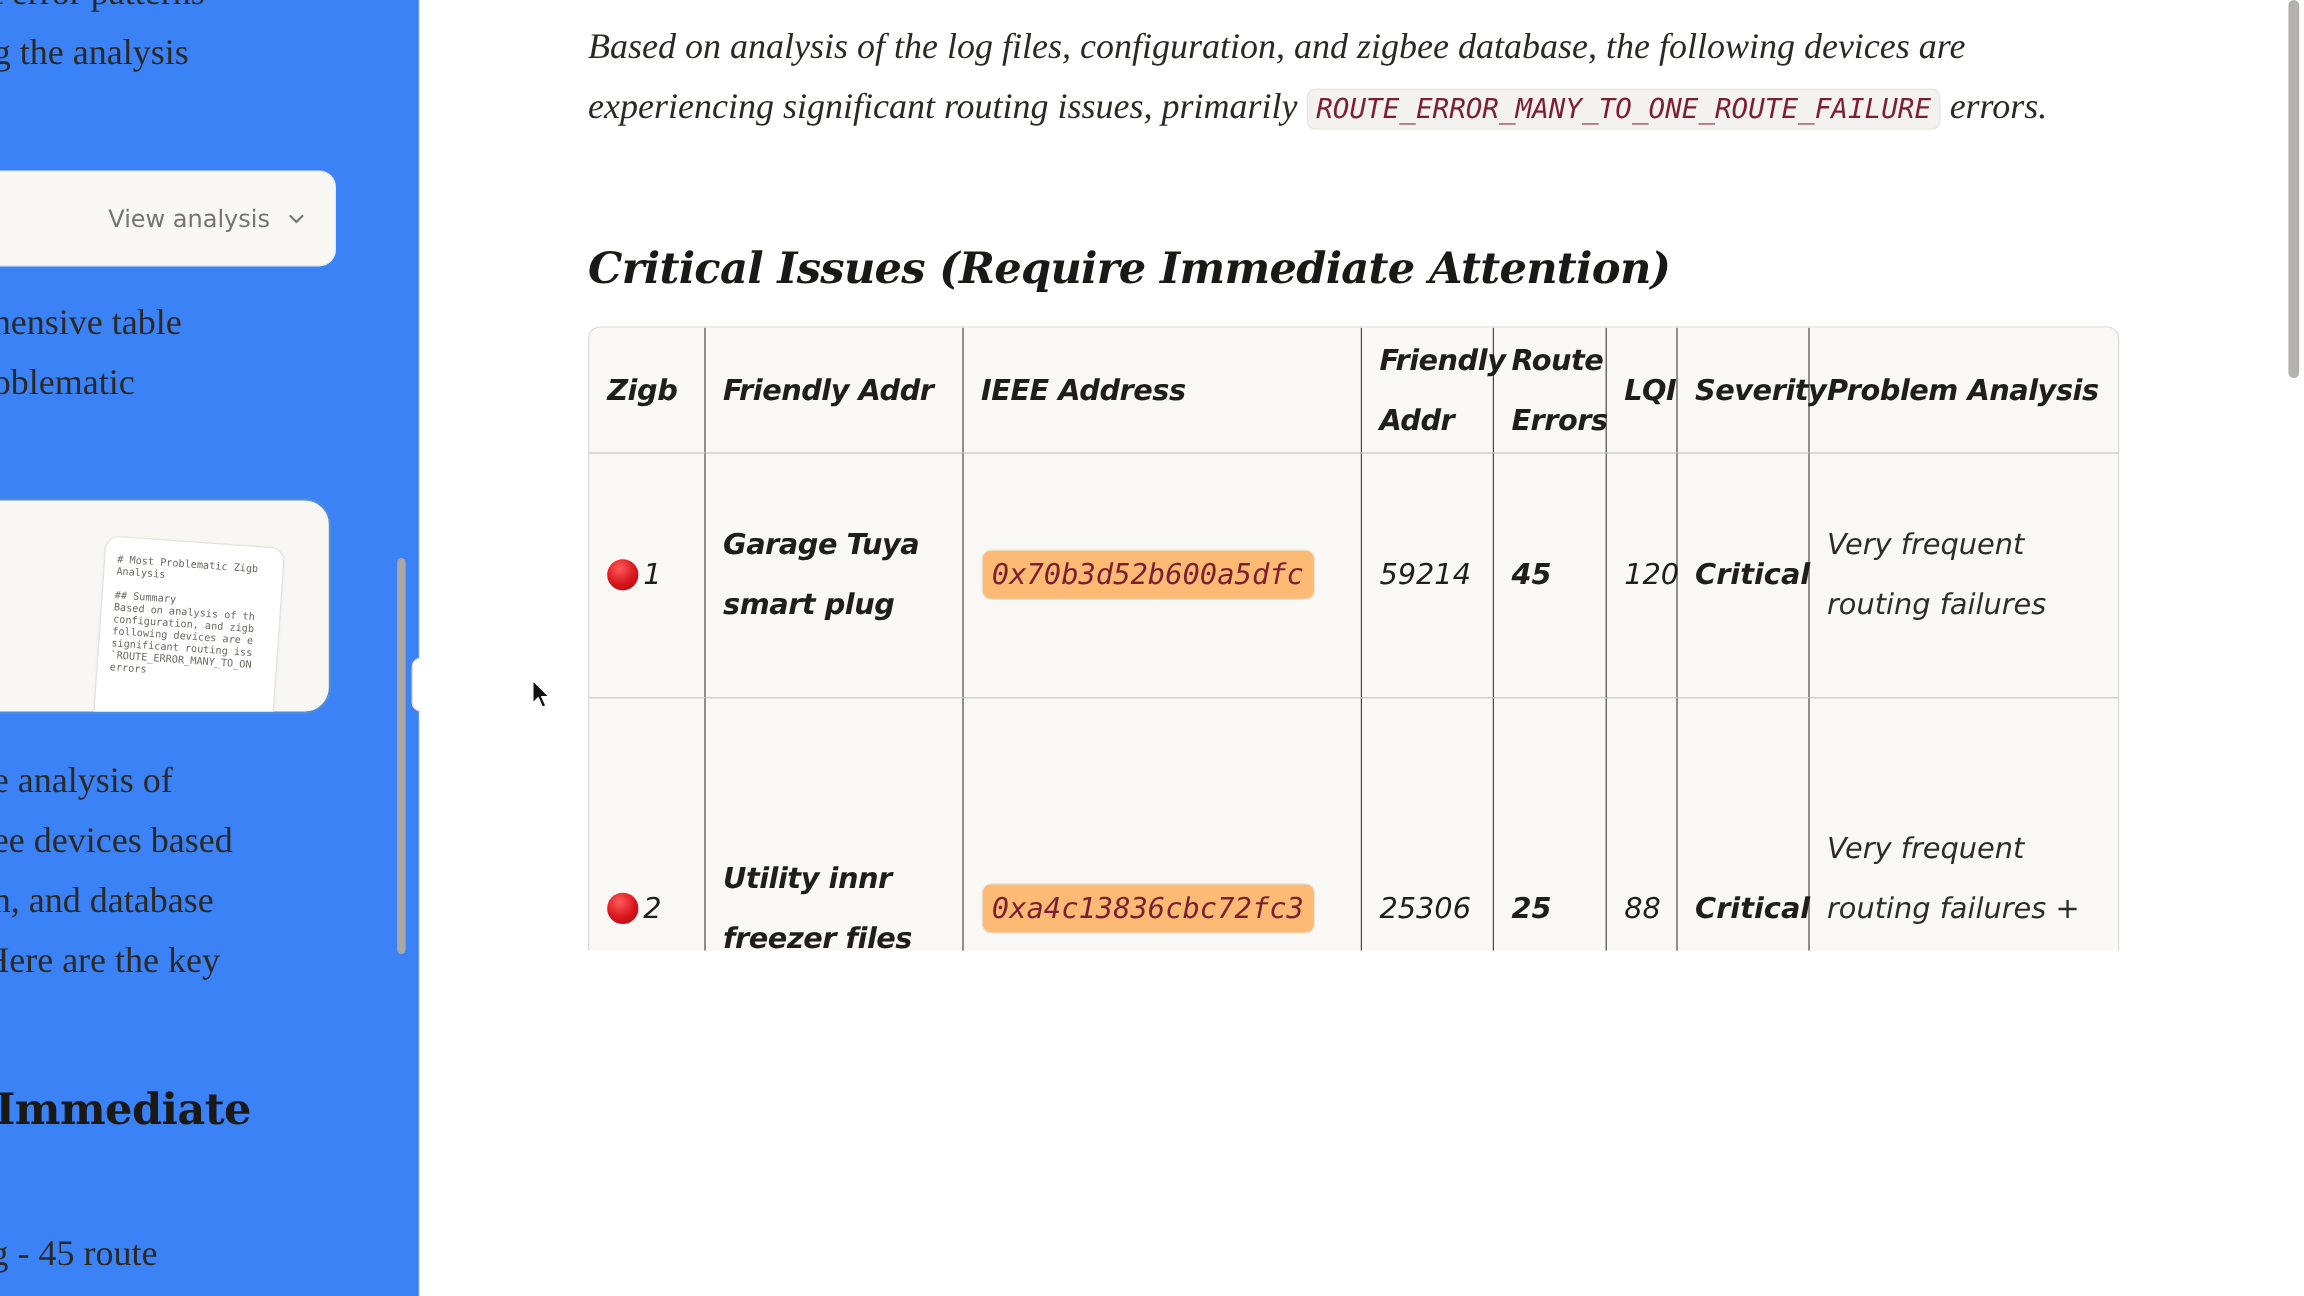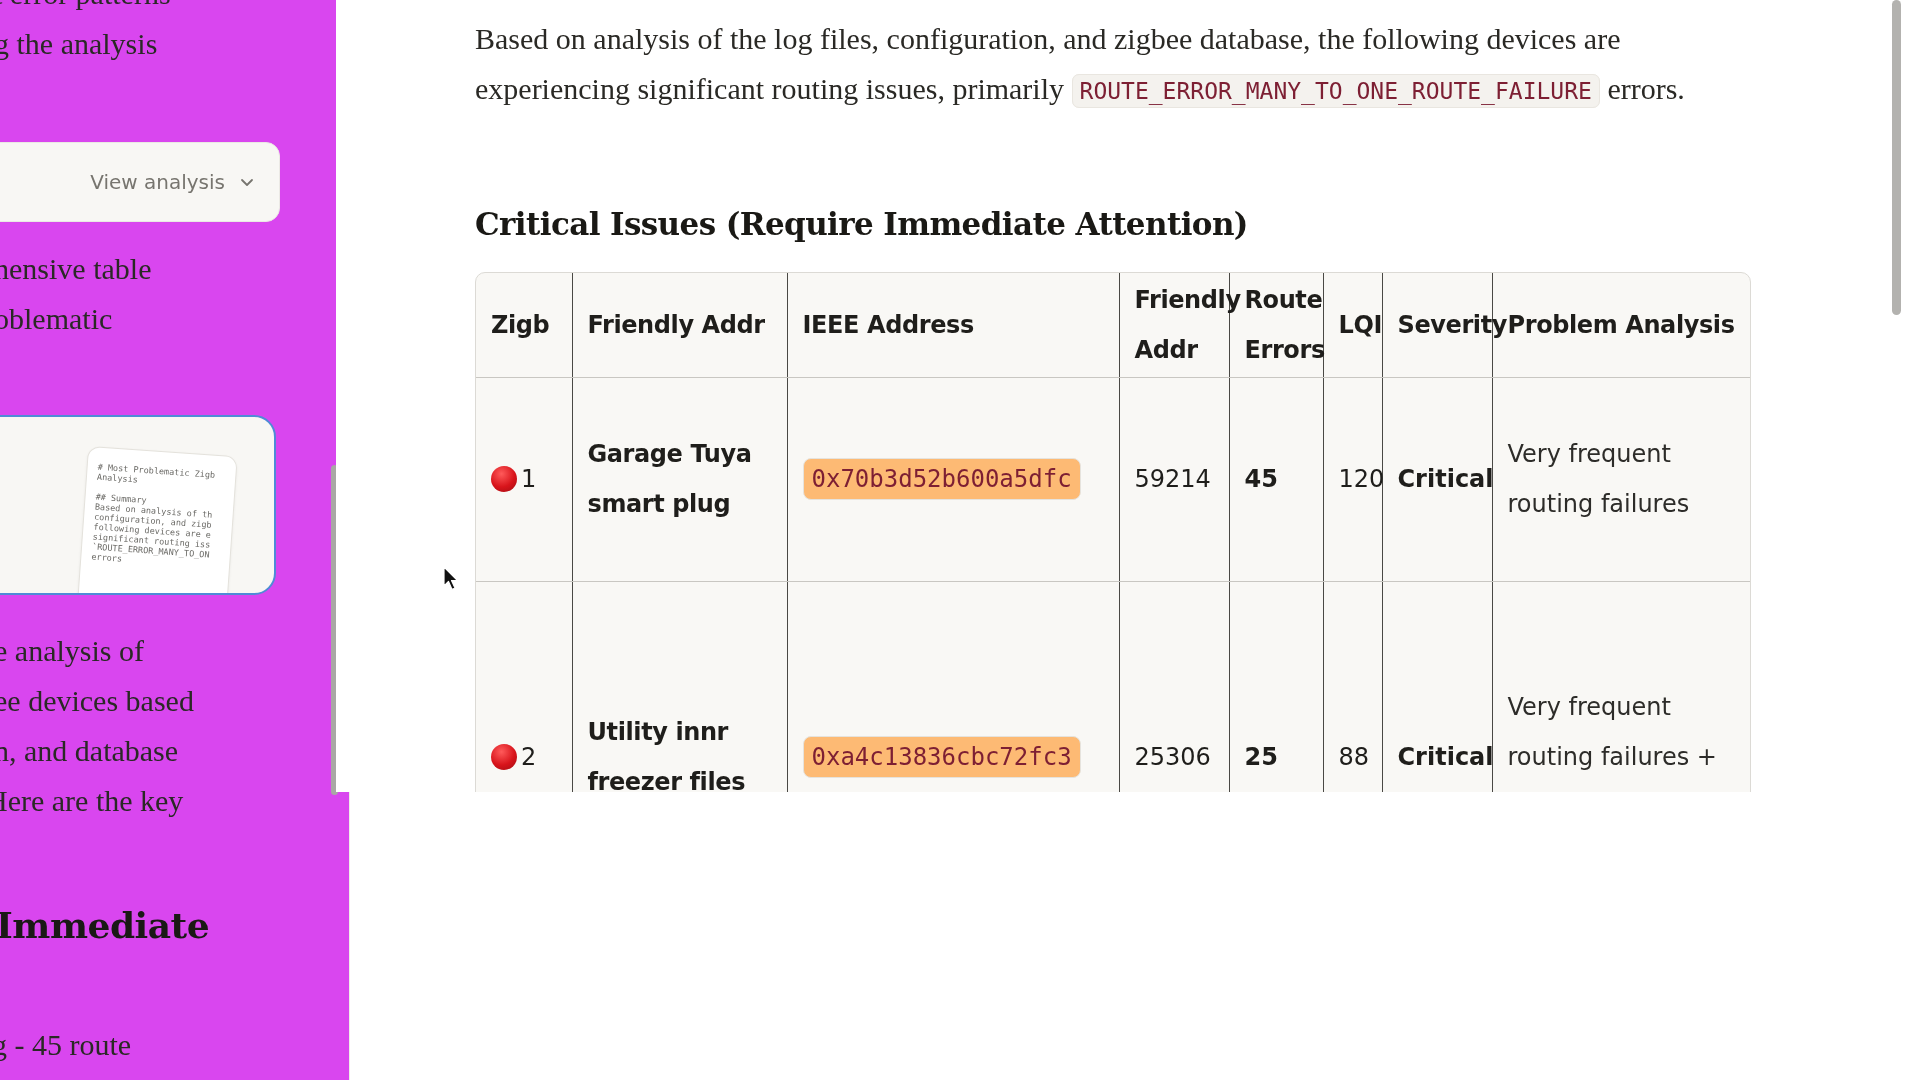--- a/index.html
+++ b/index.html
@@ -2,21 +2,21 @@
 <html><head>
 <meta charset="utf-8">
 <style>
   * { box-sizing: border-box; margin: 0; padding: 0; }
   html, body { width: 1920px; height: 1080px; overflow: hidden; background: #ffffff; }
   body { position: relative; font-family: "DejaVu Serif", serif; color: #1f1e1b; }
 
   
   .sidebar {
     position: absolute; left: 0; top: 0; width: 350px; height: 1080px;
-    background: #d946ef; overflow: hidden;
+    background: #3b82f6; overflow: hidden;
     border-right: 1px solid #efede8;
   }
   .sb-text {
     position: absolute; white-space: nowrap;
     font-family: "Liberation Serif", "DejaVu Serif", serif;
     font-size: 30px; line-height: 50px; color: #2a2925;
   }
   .sb-heading {
     position: absolute; white-space: nowrap;
     font-family: "DejaVu Serif", serif; font-weight: bold;
@@ -55,34 +55,34 @@
   .sb-scrollbar {
     position: absolute; left: 331px; top: 465px; width: 7px; height: 330px;
     background: #a9a8a5; border-radius: 4px;
   }
   .resize-handle {
     position: absolute; left: 343px; top: 548px; width: 15px; height: 45px;
     background: #ffffff; border: 1px solid #e3e1dc; border-radius: 8px; cursor: ew-resize;
   }
 
   
-  .main { position: absolute; left: 336px; top: 0; width: 1569px; height: 792px; background: #ffffff; overflow: hidden; }
+  .main { position: absolute; left: 351px; top: 0; width: 1569px; height: 792px; background: #ffffff; overflow: hidden; font-style: italic; }
   .para {
     position: absolute; left: 139px; top: 14px; width: 1300px;
     font-family: "Liberation Serif", "DejaVu Serif", serif;
     font-size: 30px; line-height: 50px; color: #2a2925;
   }
   .code-pill {
     font-family: "DejaVu Sans Mono", monospace; font-size: 23px;
     color: #7d1f33; background: #f4f2ee; border: 1px solid #e9e6e0;
     border-radius: 7px; padding: 3px 7px;
   }
   .h2 {
     position: absolute; left: 139px; top: 198px;
-    font-family: "DejaVu Serif", serif; font-weight: bold; font-size: 31px;
+    font-family: "DejaVu Serif", serif; font-weight: bold; font-size: 36px;
     line-height: 52px; color: #1a1915; letter-spacing: -0.6px; white-space: nowrap;
   }
 
   .table-wrap {
     position: absolute; left: 139px; top: 272px; width: 1276px; height: 900px;
     border: 1px solid #dcdad5; border-radius: 10px 10px 0 0; overflow: hidden;
     background: #f9f8f5;
   }
   table { border-collapse: collapse; width: 1276px; table-layout: fixed; font-family: "DejaVu Sans", sans-serif; }
   th, td {

